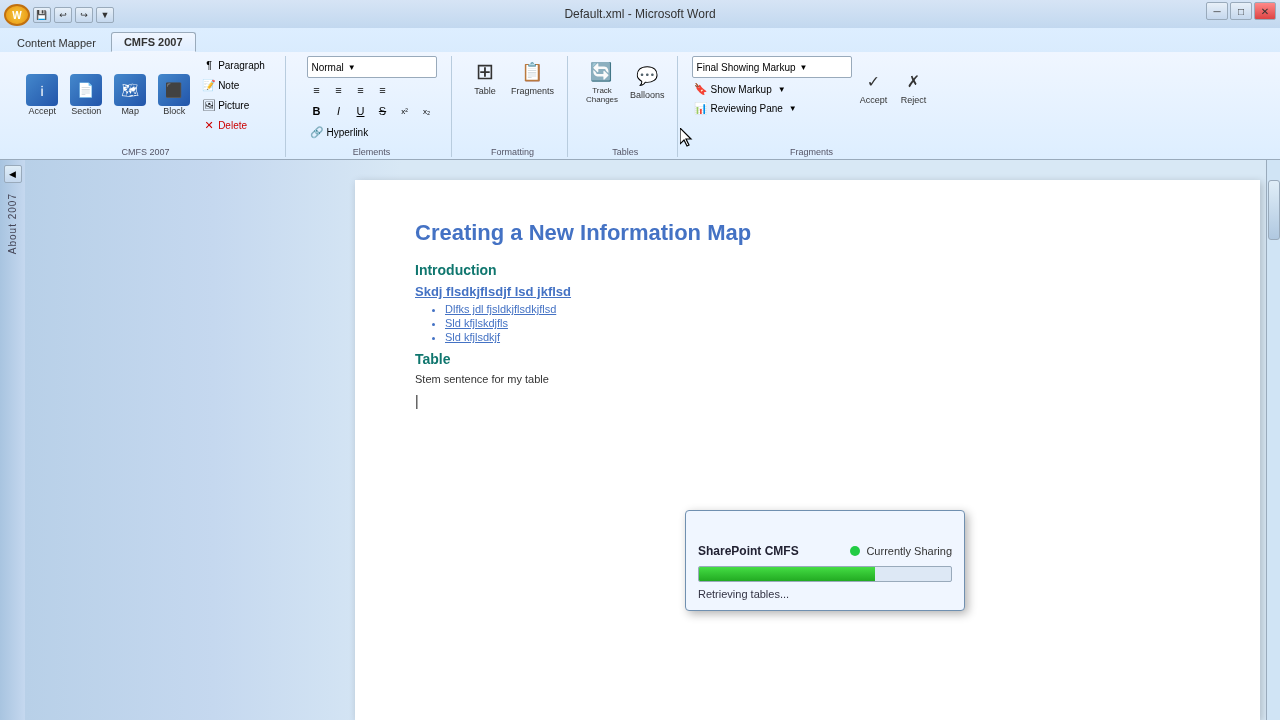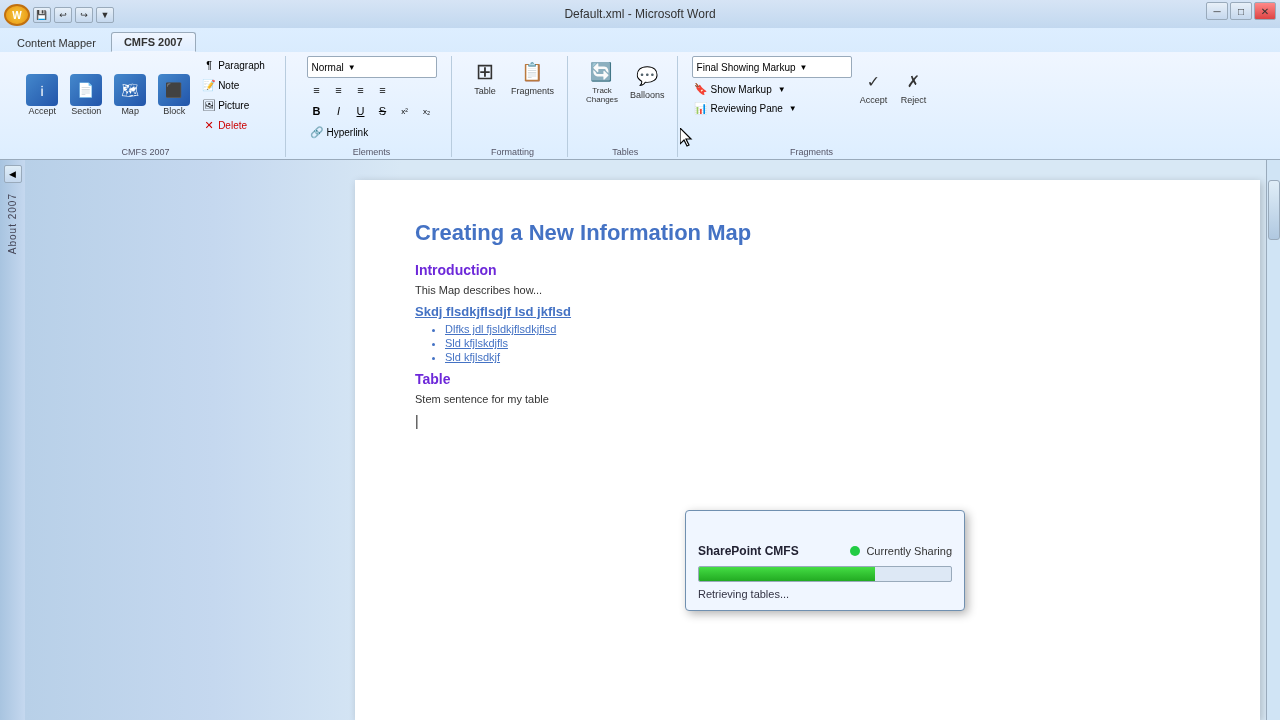--- a/index.html
+++ b/index.html
@@ -267,21 +267,21 @@
       overflow: hidden;
     }
     .doc-title {
       font-size: 22px;
       color: #4472c4;
       font-weight: bold;
       margin-bottom: 16px;
     }
     .doc-heading1 {
       font-size: 14px;
-      color: #6d28d9;
+      color: #0f766e;
       font-weight: bold;
       margin-bottom: 6px;
     }
     .doc-heading2 {
       font-size: 13px;
       color: #4472c4;
       font-weight: bold;
       text-decoration: underline;
       margin-bottom: 4px;
       cursor: pointer;
@@ -602,23 +602,20 @@
   <div class="left-panel-btn">◀</div>
   <div class="left-sidebar-label">About 2007</div>
 </div>
 
 <div class="doc-area">
 
   <div class="doc-page">
     <div class="doc-title">Creating a New Information Map</div>
 
     <div class="doc-heading1">Introduction</div>
-    <div class="doc-paragraph">
-      <span>This Map describes how...</span>
-    </div>
 
     <div class="doc-heading2">Skdj flsdkjflsdjf lsd jkflsd</div>
     <ul class="doc-list">
       <li><span class="doc-list-item-text">Dlfks jdl fjsldkjflsdkjflsd</span></li>
       <li><span class="doc-list-item-text">Sld kfjlskdjfls</span></li>
       <li><span class="doc-list-item-text">Sld kfjlsdkjf</span></li>
     </ul>
 
     <div class="doc-heading1">Table</div>
     <div class="doc-paragraph">Stem sentence for my table</div>

